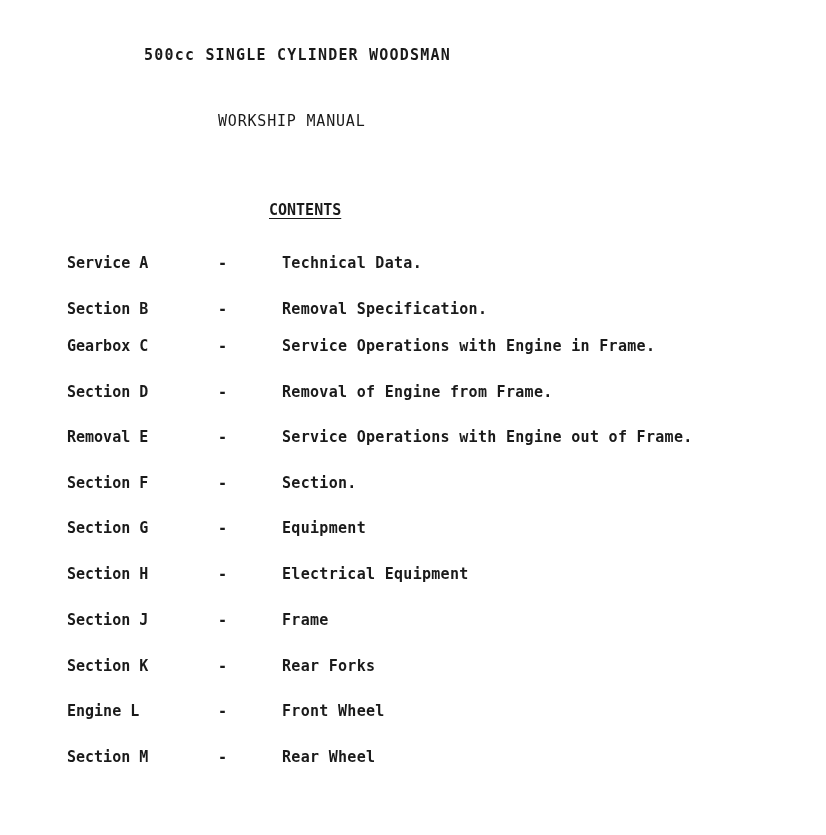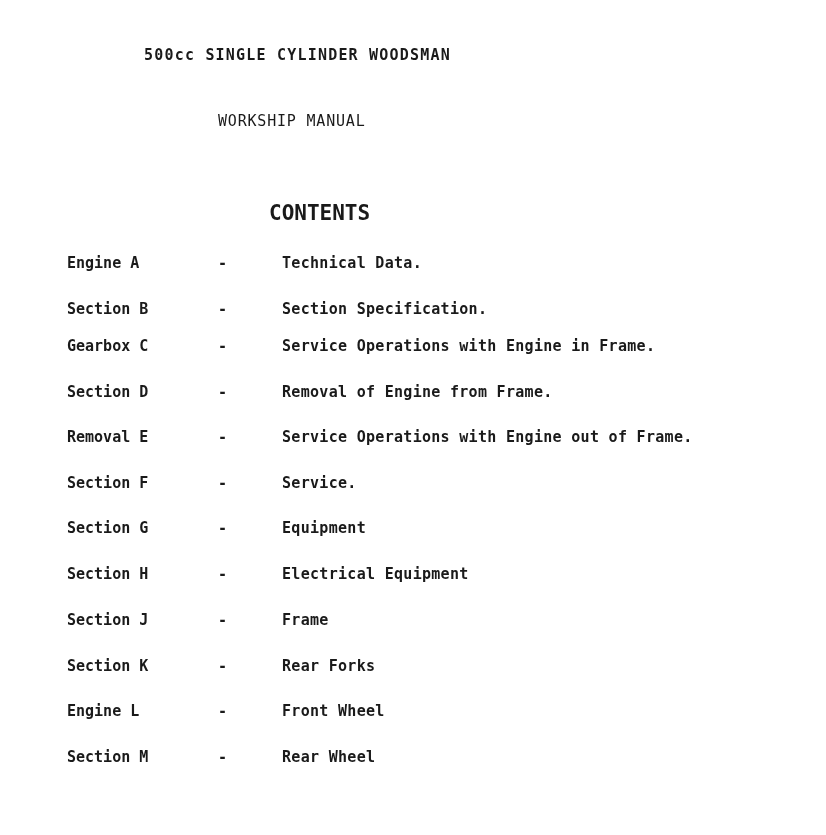--- a/index.html
+++ b/index.html
@@ -35,22 +35,23 @@
       top: 112px;
       font-size: 15px;
       font-weight: normal;
       letter-spacing: 0.8px;
       white-space: nowrap;
     }
     .contents-heading {
       position: absolute;
       left: 269px;
       top: 201px;
-      font-size: 21px;
+      font-size: 15px;
       font-weight: bold;
+      text-decoration: underline;
       text-underline-offset: 3px;
       white-space: nowrap;
     }
     .toc {
       position: absolute;
       left: 0;
       top: 0;
     }
     .toc-row {
       position: absolute;
@@ -80,48 +81,48 @@
 </head>
 <body>
 
 <div class="page">
   <div class="title">500cc SINGLE CYLINDER WOODSMAN</div>
   <div class="subtitle">WORKSHIP MANUAL</div>
   <div class="contents-heading">CONTENTS</div>
 
   <div class="toc">
     <div class="toc-row" style="top:254px">
-      <span class="toc-section">Engine A</span>
+      <span class="toc-section">Service A</span>
       <span class="toc-dash">-</span>
       <span class="toc-title">Technical Data.</span>
     </div>
     <div class="toc-row" style="top:300px">
       <span class="toc-section">Section B</span>
       <span class="toc-dash">-</span>
-      <span class="toc-title">Section Specification.</span>
+      <span class="toc-title">Removal Specification.</span>
     </div>
     <div class="toc-row" style="top:337px">
       <span class="toc-section">Gearbox C</span>
       <span class="toc-dash">-</span>
       <span class="toc-title">Service Operations with Engine in Frame.</span>
     </div>
     <div class="toc-row" style="top:383px">
       <span class="toc-section">Section D</span>
       <span class="toc-dash">-</span>
       <span class="toc-title">Removal of Engine from Frame.</span>
     </div>
     <div class="toc-row" style="top:428px">
       <span class="toc-section">Removal E</span>
       <span class="toc-dash">-</span>
       <span class="toc-title">Service Operations with Engine out of Frame.</span>
     </div>
     <div class="toc-row" style="top:474px">
       <span class="toc-section">Section F</span>
       <span class="toc-dash">-</span>
-      <span class="toc-title">Service.</span>
+      <span class="toc-title">Section.</span>
     </div>
     <div class="toc-row" style="top:519px">
       <span class="toc-section">Section G</span>
       <span class="toc-dash">-</span>
       <span class="toc-title">Equipment</span>
     </div>
     <div class="toc-row" style="top:565px">
       <span class="toc-section">Section H</span>
       <span class="toc-dash">-</span>
       <span class="toc-title">Electrical Equipment</span>

